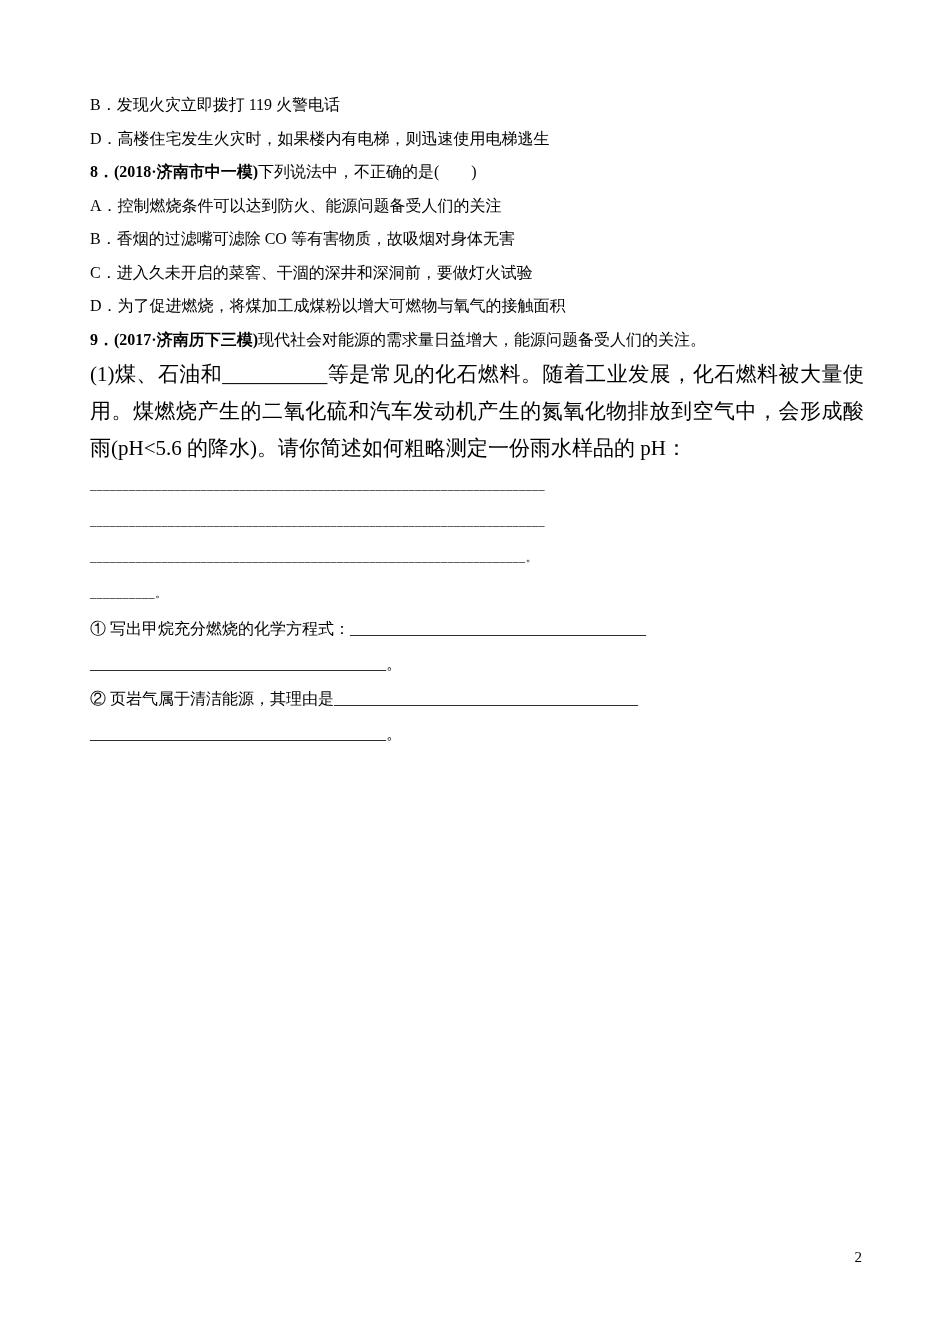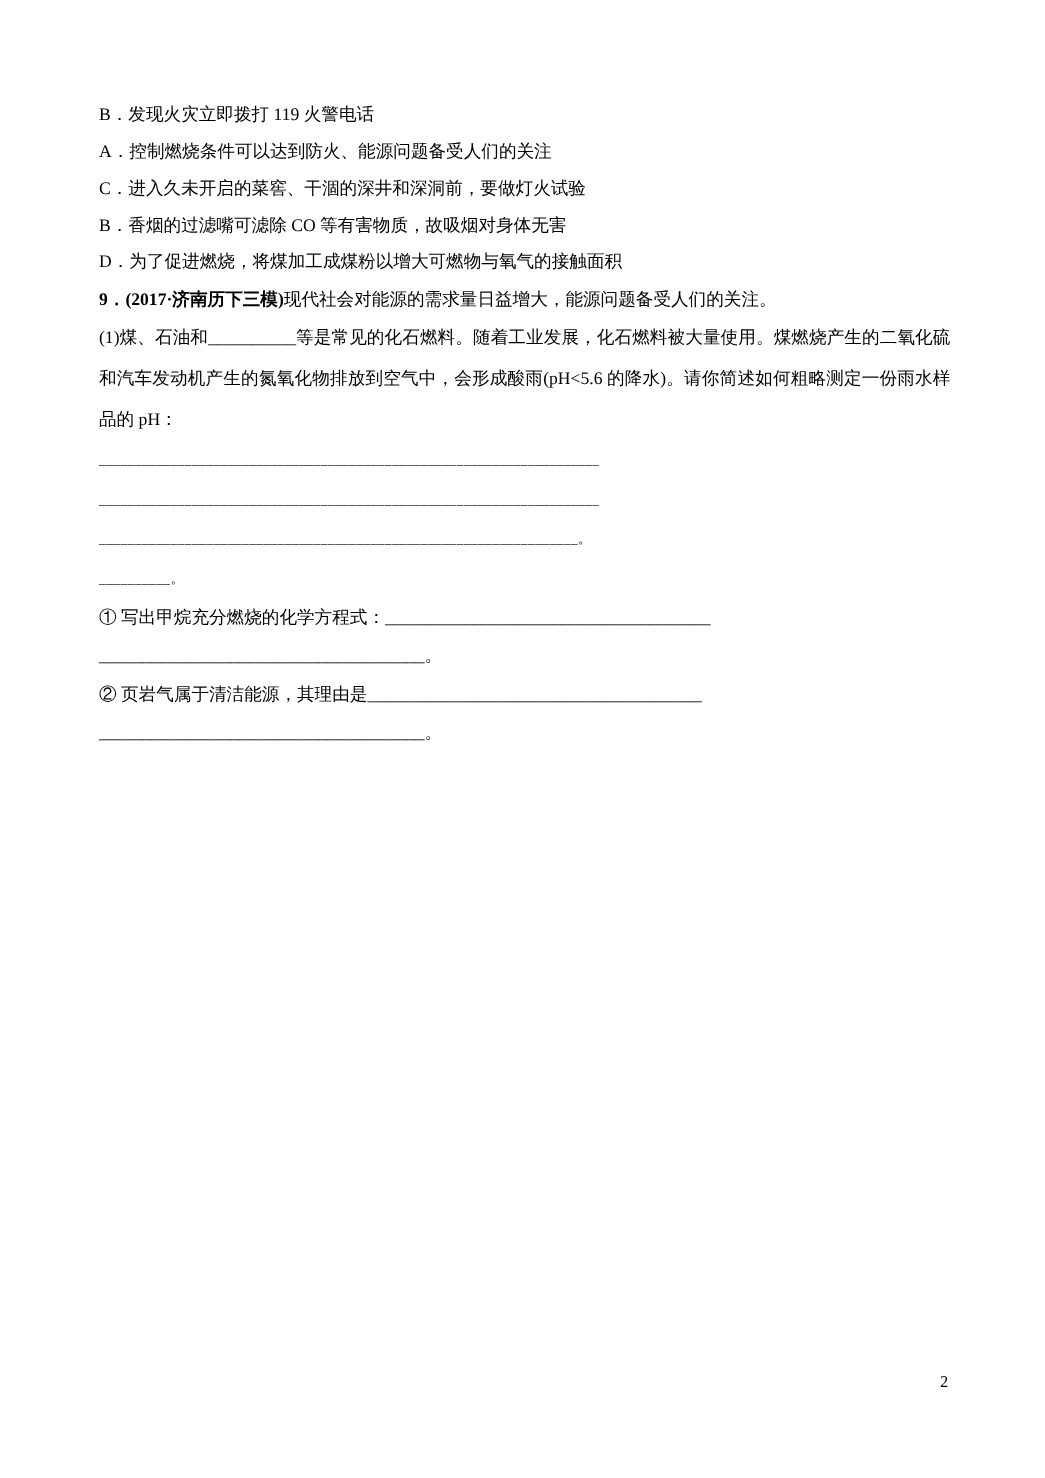--- a/index.html
+++ b/index.html
@@ -23,21 +23,21 @@
     top: 88px;
     width: 774px;
   }
   .line {
     font-size: 16px;
     line-height: 33.5px;
     white-space: pre-wrap;
   }
   .q-label { font-weight: bold; }
   .para {
-    font-size: 16px;
+    font-size: 21px;
     line-height: 37px;
     text-align: justify;
     white-space: pre-wrap;
   }
   .blank-row {
     font-size: 12px;
     line-height: 36px;
     white-space: pre-wrap;
     letter-spacing: 0.5px;
   }
@@ -53,24 +53,26 @@
     font-size: 15px;
   }
 </style>
 </head>
 <body>
 
 <div class="page">
   <div class="content">
 
     <div class="line">B．发现火灾立即拨打 119 火警电话</div>
+    <div class="line">D．高楼住宅发生火灾时，如果楼内有电梯，则迅速使用电梯逃生</div>
 
+    <div class="line"><span class="q-label">8．(2018·济南市中一模)</span><span>下列说法中，不正确的是(　　)</span></div>
     <div class="line">A．控制燃烧条件可以达到防火、能源问题备受人们的关注</div>
+    <div class="line">B．香烟的过滤嘴可滤除 CO 等有害物质，故吸烟对身体无害</div>
     <div class="line">C．进入久未开启的菜窖、干涸的深井和深洞前，要做灯火试验</div>
-    <div class="line">B．香烟的过滤嘴可滤除 CO 等有害物质，故吸烟对身体无害</div>
     <div class="line">D．为了促进燃烧，将煤加工成煤粉以增大可燃物与氧气的接触面积</div>
 
     <div class="line"><span class="q-label">9．(2017·济南历下三模)</span><span>现代社会对能源的需求量日益增大，能源问题备受人们的关注。</span></div>
 
     <div class="para">(1)煤、石油和__________等是常见的化石燃料。随着工业发展，化石燃料被大量使用。煤燃烧产生的二氧化硫和汽车发动机产生的氮氧化物排放到空气中，会形成酸雨(pH&lt;5.6 的降水)。请你简述如何粗略测定一份雨水样品的 pH：</div>
 
     <div class="blank-row">______________________________________________________________________</div>
     <div class="blank-row">______________________________________________________________________</div>
     <div class="blank-row">___________________________________________________________________。</div>
 

